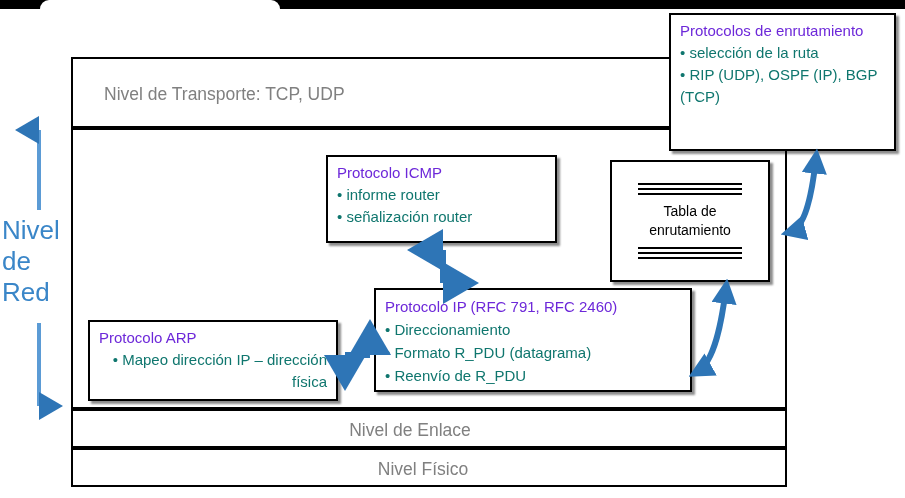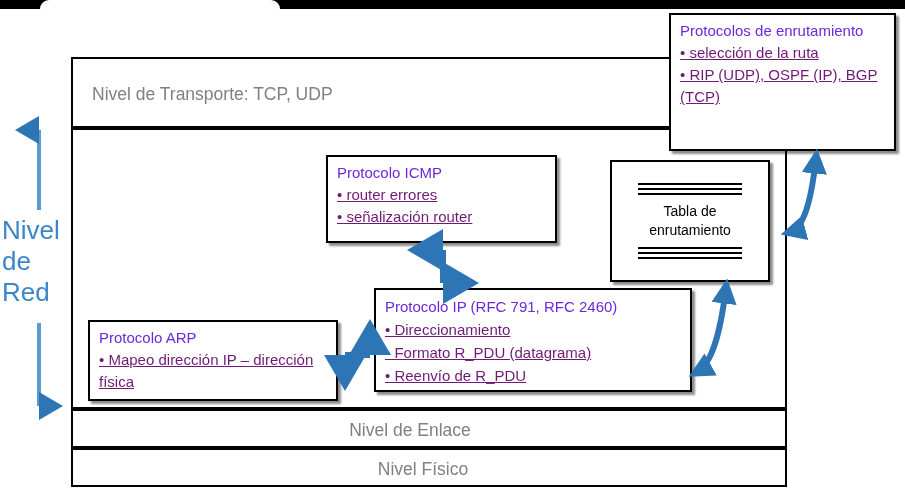--- a/index.html
+++ b/index.html
@@ -17,54 +17,54 @@
   
   .layerbox{position:absolute;border:2px solid #000;background:#fff;box-sizing:border-box;}
   .layer-transport{left:71px;top:57px;width:716px;height:71px;}
   .layer-network{left:71px;top:128px;width:716px;height:281px;}
   .layer-enlace{left:71px;top:409px;width:716px;height:39px;}
   .layer-fisico{left:71px;top:448px;width:716px;height:39px;}
 
   .layer-label{
     position:absolute;color:#808080;font-size:17.5px;white-space:nowrap;
   }
-  .lbl-transport{left:92px;top:84px;}
+  .lbl-transport{left:104px;top:84px;}
   .lbl-enlace{left:0;right:0;top:420px;text-align:center;width:716px;margin-left:52px;}
   .lbl-fisico{left:0;right:0;top:459px;text-align:center;width:704px;margin-left:71px;}
 
   
   .nivelred{
     position:absolute;left:2px;top:215px;width:76px;text-align:left;
     color:#3a86c8;font-size:26px;line-height:31px;
   }
 
   
   .callout{
     position:absolute;background:#fff;border:2px solid #000;box-sizing:border-box;
     box-shadow:3px 3px 2px rgba(0,0,0,0.45);
     padding:5px 9px 4px 9px;
   }
   .callout .head{color:#6d28d9;font-size:14.5px;line-height:19px;}
-  .callout .bullet{color:#701a75;font-size:14.5px;line-height:19px;text-decoration:underline;}
+  .callout .bullet{color:#0f766e;font-size:14.5px;line-height:19px;}
 
   .box-routing{left:669px;top:13px;width:227px;height:138px;}
   .box-routing .head{font-size:15px;line-height:22px;}
   .box-routing .bullet{font-size:15px;line-height:22px;}
 
   .box-icmp{left:326px;top:155px;width:231px;height:88px;}
   .box-icmp .head{font-size:15px;line-height:22px;}
   .box-icmp .bullet{font-size:15px;line-height:22px;}
 
   .box-ip{left:374px;top:288px;width:318px;height:104px;}
   .box-ip .head{font-size:15px;line-height:23px;}
   .box-ip .bullet{font-size:15px;line-height:23px;}
 
   .box-arp{left:88px;top:320px;width:250px;height:81px;}
   .box-arp .head{font-size:15px;line-height:22px;}
-  .box-arp .bullet{font-size:15px;line-height:22px;}
+  .box-arp .bullet{font-size:15px;line-height:22px;text-align:right;}
 
   
   .box-table{
     position:absolute;left:610px;top:160px;width:160px;height:122px;
     background:#fff;border:2px solid #000;box-sizing:border-box;
     box-shadow:3px 3px 2px rgba(0,0,0,0.45);
     display:flex;flex-direction:column;align-items:center;justify-content:center;
   }
   .ruleset{width:104px;display:flex;flex-direction:column;gap:3px;}
   .ruleset .r{height:2px;background:#000;}
@@ -96,21 +96,21 @@
   </div>
 
   <div class="callout box-routing">
     <div class="head">Protocolos de enrutamiento</div>
     <div class="bullet">• selección de la ruta</div>
     <div class="bullet">• RIP (UDP), OSPF (IP), BGP (TCP)</div>
   </div>
 
   <div class="callout box-icmp">
     <div class="head">Protocolo ICMP</div>
-    <div class="bullet">• router errores</div>
+    <div class="bullet">• informe router</div>
     <div class="bullet">• señalización router</div>
   </div>
 
   <div class="callout box-ip">
     <div class="head">Protocolo IP (RFC 791, RFC 2460)</div>
     <div class="bullet">• Direccionamiento</div>
     <div class="bullet">• Formato R_PDU (datagrama)</div>
     <div class="bullet">• Reenvío de R_PDU</div>
   </div>
 

